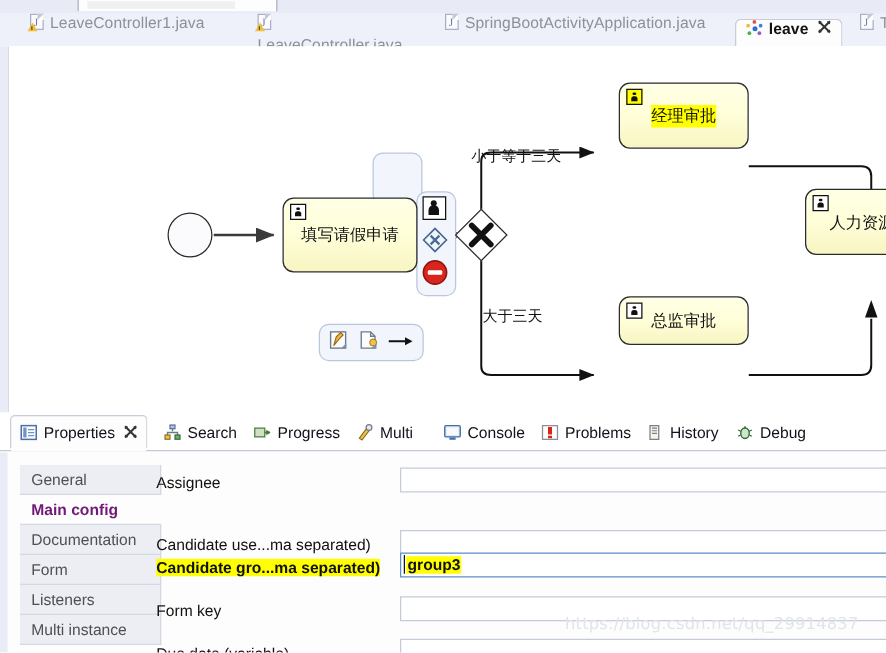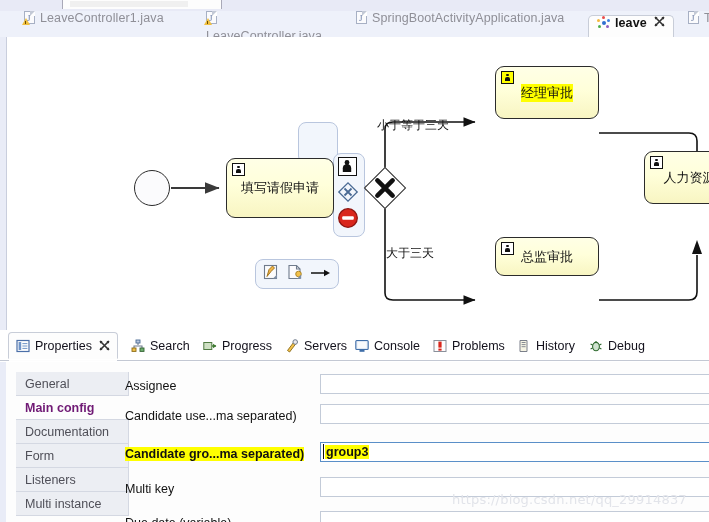--- a/index.html
+++ b/index.html
@@ -321,21 +321,21 @@
         <span>Progress</span>
       </div>
 
       <div class="vtab" style="left:278px;">
         <span>
           <svg width="14" height="14" viewBox="0 0 14 14">
             <path d="M2.5,11.5 L8.5,3.5 L10.5,5.2 L4.6,13 z" fill="#f2c24d" stroke="#8a6a16" stroke-width=".9"></path>
             <circle cx="10.2" cy="3" r="2.3" fill="#e8e8ee" stroke="#6f7b8c" stroke-width="1"></circle>
           </svg>
         </span>
-        <span>Servers</span>
+        <span>Multi</span>
       </div>
 
       <div class="vtab" style="left:348px;">
         <span>
           <svg width="14" height="14" viewBox="0 0 14 14">
             <rect x="0.8" y="1.5" width="12.4" height="9" rx="1" fill="#dfe8f4" stroke="#3f6ea8" stroke-width="1.1"></rect>
             <rect x="2.4" y="3" width="9.2" height="6" fill="#f8fafc"></rect>
             <rect x="4.5" y="11" width="5" height="1.8" fill="#3f6ea8"></rect>
           </svg>
         </span>
@@ -402,34 +402,34 @@
       </div>
     </div>
 
     <div class="fields">
 
       <div class="frow" style="top:14px;">
         <span class="flabel">Assignee</span>
         <div class="finput"></div>
       </div>
 
-      <div class="frow" style="top:44px;">
+      <div class="frow" style="top:64px;">
         <span class="flabel">Candidate use...ma separated)</span>
         <div class="finput"></div>
       </div>
 
       <div class="frow" style="top:82px;font-weight:bold;">
         <span class="flabel hl">Candidate gro...ma separated)</span>
         <div class="finput focused"></div>
         <span class="caret"></span>
         <span class="fval">group3</span>
       </div>
 
       <div class="frow" style="top:117px;">
-        <span class="flabel">Multi key</span>
+        <span class="flabel">Form key</span>
         <div class="finput"></div>
       </div>
 
       <div class="frow" style="top:151px;">
         <span class="flabel">Due date (variable)</span>
         <div class="finput"></div>
       </div>
 
     </div>
   </div>

